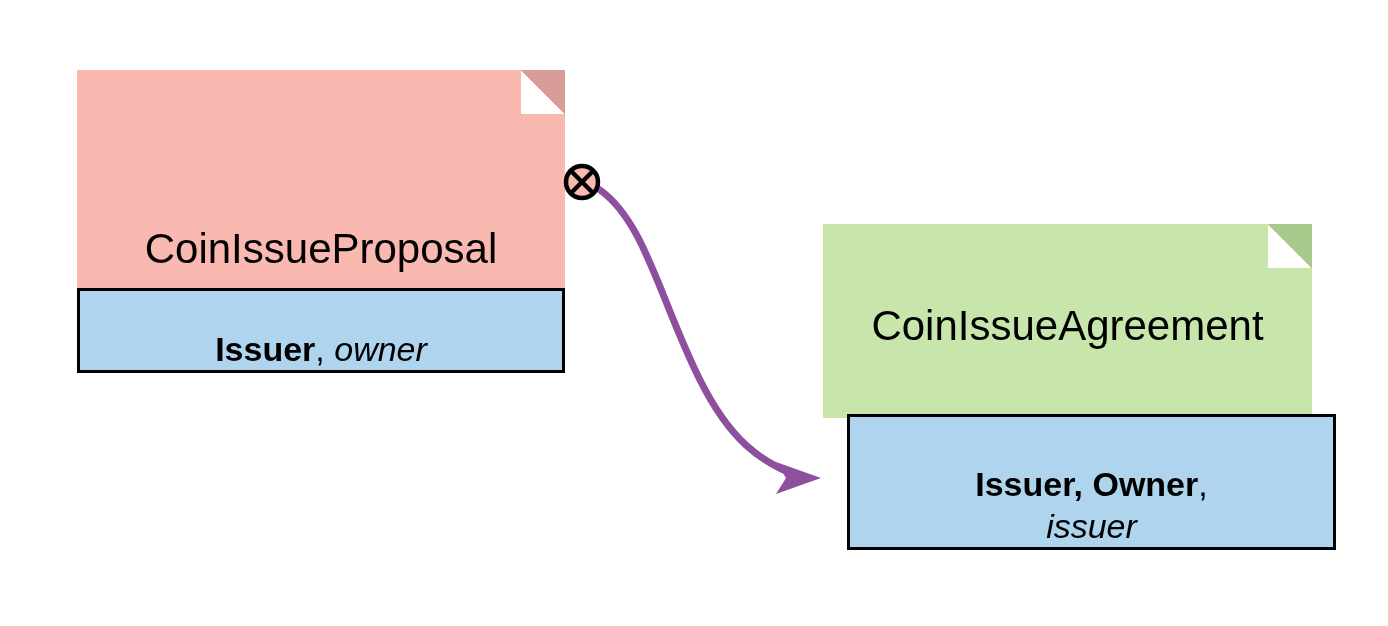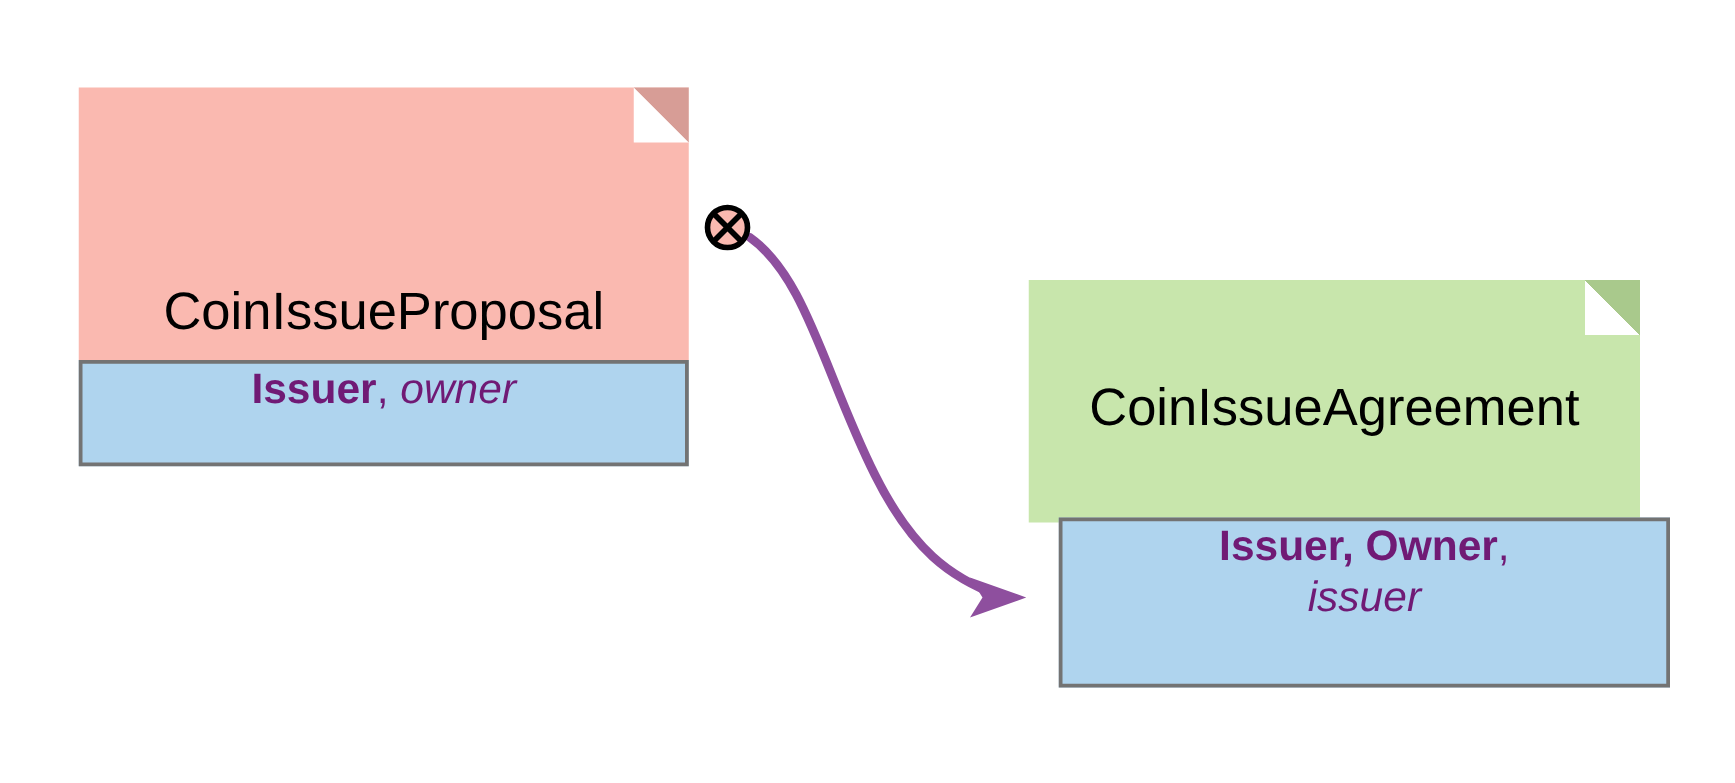--- a/index.html
+++ b/index.html
@@ -50,26 +50,26 @@
     left: 0;
     right: 0;
     text-align: center;
     color: #000000;
     white-space: nowrap;
     font-weight: 400;
   }
   .node-roles {
     position: absolute;
     box-sizing: border-box;
-    border: 3px solid #737373;
+    border: 3px solid #000000;
     display: flex;
-    align-items: flex-start;
+    align-items: flex-end;
     justify-content: center;
     text-align: center;
-    color: #701a75;
+    color: #000000;
     line-height: 1.22;
   }
   .role-bold { font-weight: 700; }
   .role-plain { font-weight: 400; }
   .role-italic { font-style: italic; font-weight: 400; }
 
   
   .consumed-marker {
     position: absolute;
   }
@@ -89,21 +89,21 @@
 
 <div id="canvas" style="background: rgb(255, 255, 255);">
 
   <svg class="edge-layer" viewBox="0 0 1388 626">
     <g>
       <path d="M 600 190 C 645 222 660 300 700 380 C 730 440 760 462 800 477" fill="none" stroke="#8e4f9e" stroke-width="7" stroke-linecap="round" stroke-linejoin="round"></path>
       <polygon points="821,478 776,462 786,478 776,494" fill="#8e4f9e"></polygon>
     </g>
   </svg>
 
-  <div class="node" id="node-1" style="left:63px; top:70px; width:488px; height:303px;">
+  <div class="node" id="node-1" style="left:77px; top:70px; width:488px; height:303px;">
 
     <div class="node-header" style="width:488px; height:218px;">
       <div class="hdr-fill" id="n1-fill" style="background: rgb(250, 185, 176);"></div>
       <div class="fold-cut" style="width:44px; height:44px;"></div>
       <div class="fold-tri" id="n1-fold" style="width: 44px; height: 44px; background: linear-gradient(to left bottom, rgb(215, 157, 150) 50%, rgba(0, 0, 0, 0) 50.3%);"></div>
       <div class="node-title" style="top:155px; font-size:42px;">CoinIssueProposal</div>
     </div>
 
     <div class="node-roles" id="n1-roles" style="left: 0px; top: 218px; width: 488px; height: 85px; font-size: 34px; background: rgb(175, 212, 238);">
       <div>

